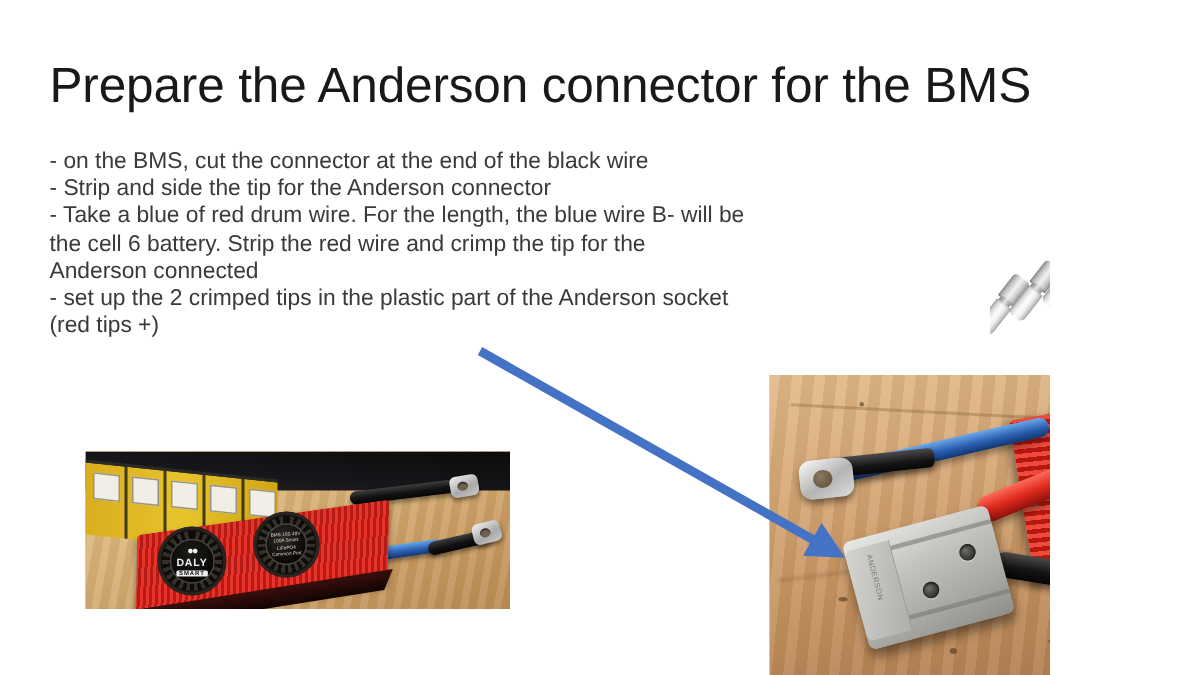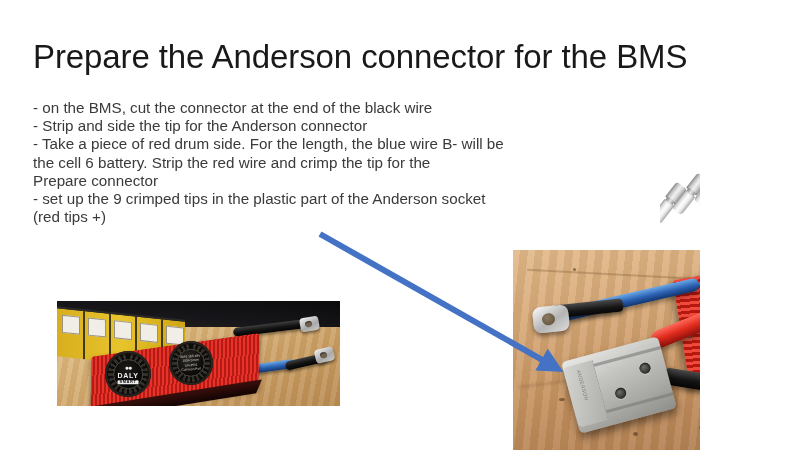--- a/index.html
+++ b/index.html
@@ -373,24 +373,24 @@
 </head>
 <body>
 
 <div id="slide">
 
   <div id="slide-title">Prepare the Anderson connector for the BMS</div>
 
   <div id="body-text">
     <div class="line">- on the BMS, cut the connector at the end of the black wire</div>
     <div class="line">- Strip and side the tip for the Anderson connector</div>
-    <div class="line">- Take a piece of red drum side. For the length, the blue wire B- will be</div>
+    <div class="line">- Take a blue of red drum wire. For the length, the blue wire B- will be</div>
     <div class="line">the cell 6 battery. Strip the red wire and crimp the tip for the</div>
-    <div class="line">Prepare connector</div>
-    <div class="line">- set up the 9 crimped tips in the plastic part of the Anderson socket</div>
+    <div class="line">Anderson connected</div>
+    <div class="line">- set up the 2 crimped tips in the plastic part of the Anderson socket</div>
     <div class="line">(red tips +)</div>
   </div>
 
   <div id="photo-crimp-terminals" class="photo">
     <div class="terminal" style="left:2px;  top:26px;">
       <div class="barrel"></div>
       <div class="neck"></div>
       <div class="blade"></div>
     </div>
     <div class="terminal" style="left:23px; top:17px;">

